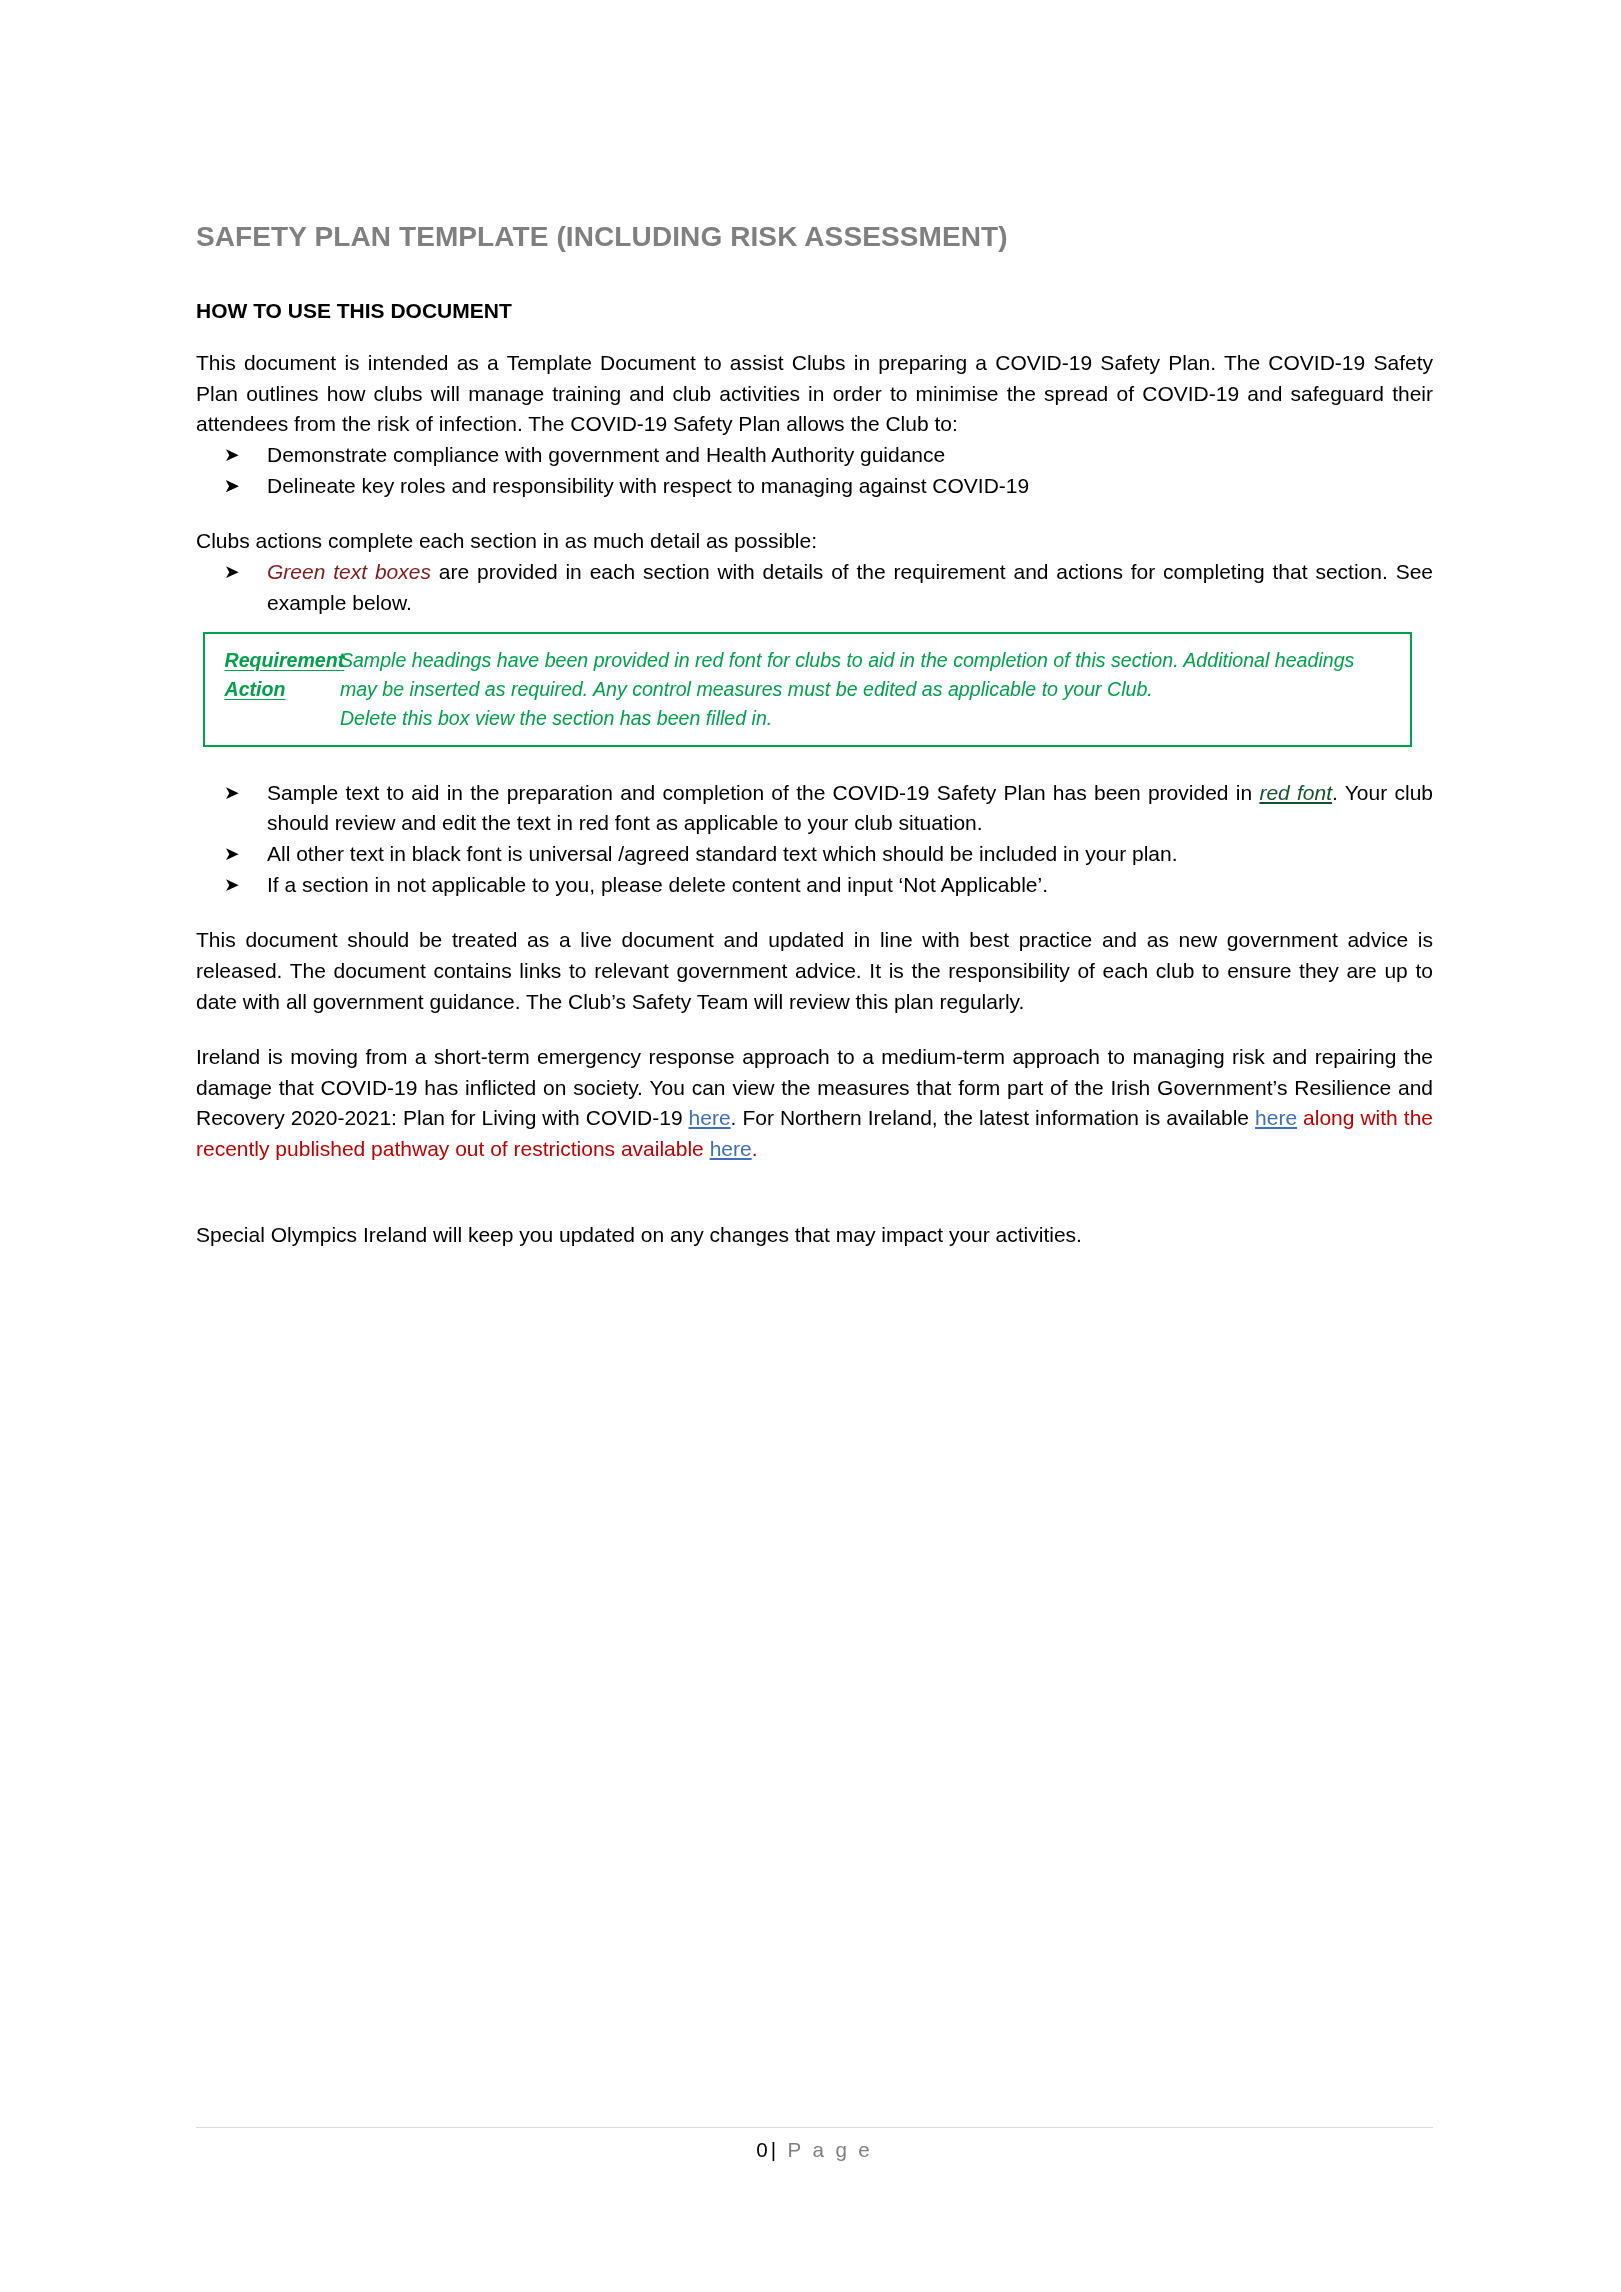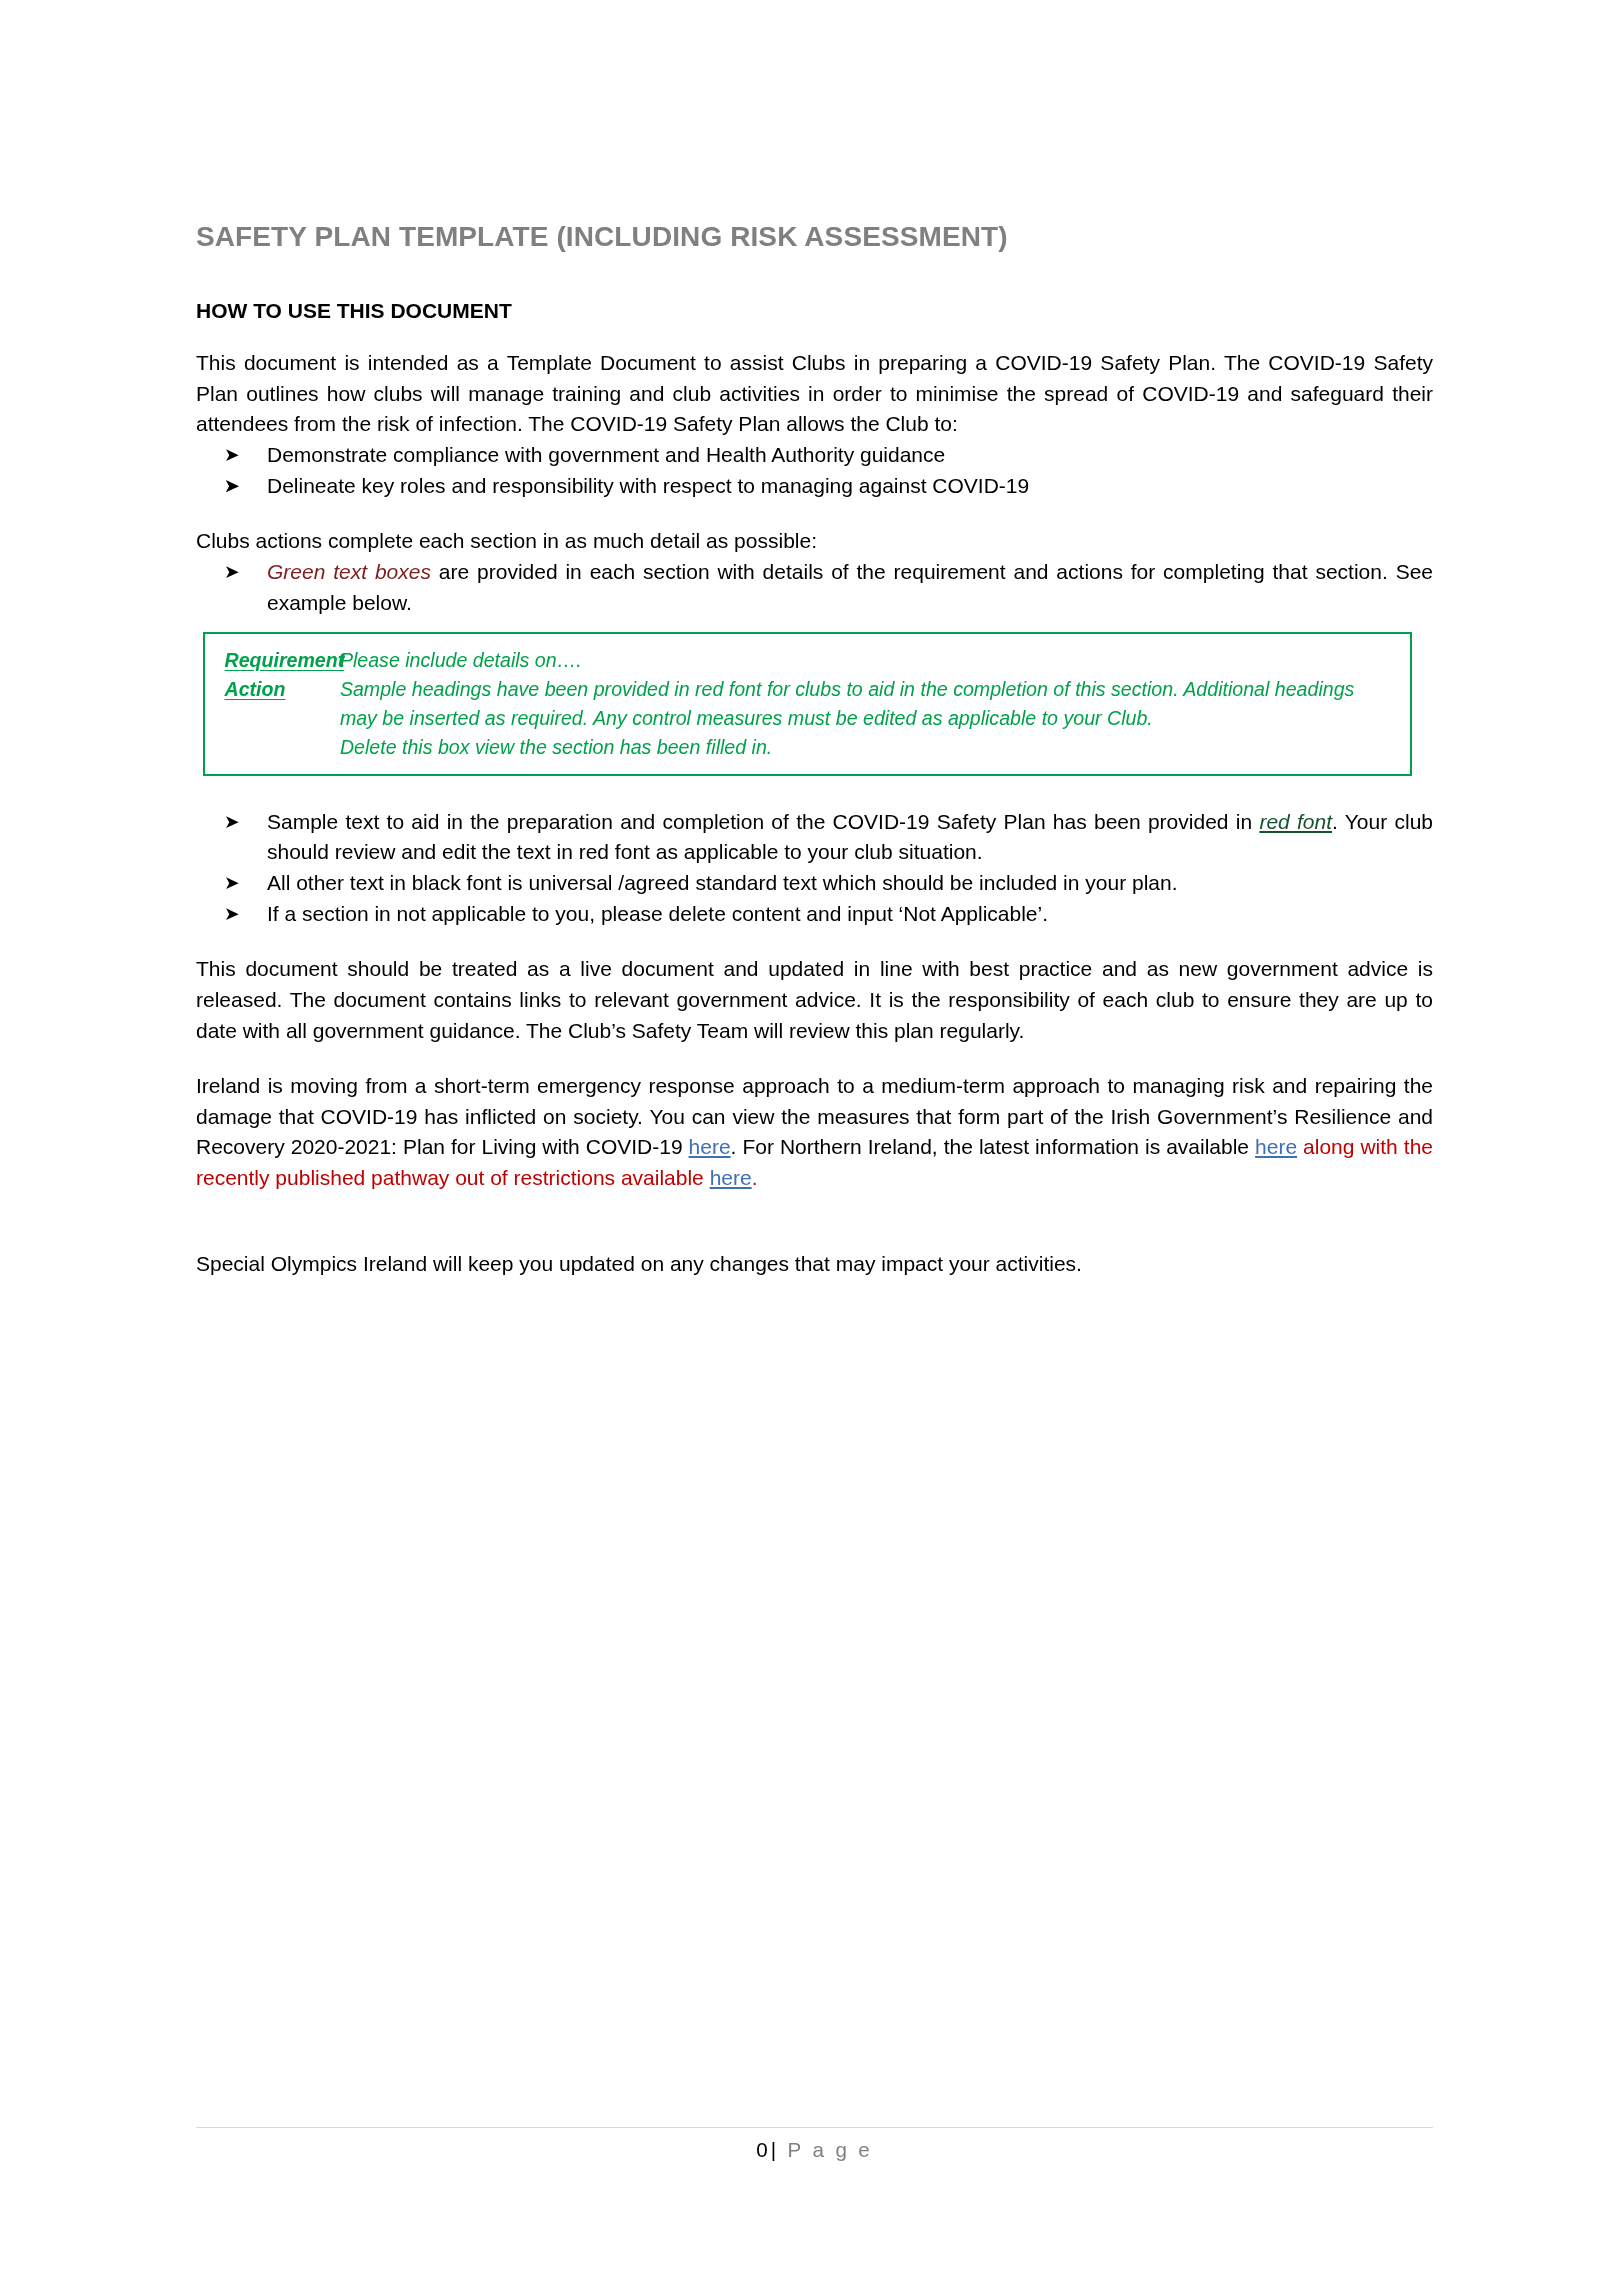--- a/index.html
+++ b/index.html
@@ -179,21 +179,20 @@
       </li>
     </ul>
 
     <div class="green-box">
       <div class="green-box-inner">
         <div class="gb-labels">
           <span class="gb-label">Requirement</span>
           <span class="gb-label">Action </span>
         </div>
         <div class="gb-body">
-          <span class="gb-line">Please include details on….</span>
           <span class="gb-line">Sample headings have been provided in red font for clubs to aid in the completion of this section. Additional headings may be inserted as required.  Any control measures must be edited as applicable to your Club.</span>
           <span class="gb-line">Delete this box view the section has been filled in.</span>
         </div>
       </div>
     </div>
 
     <div class="spacer-lg"></div>
 
     <ul class="arrow-list">
       <li>

